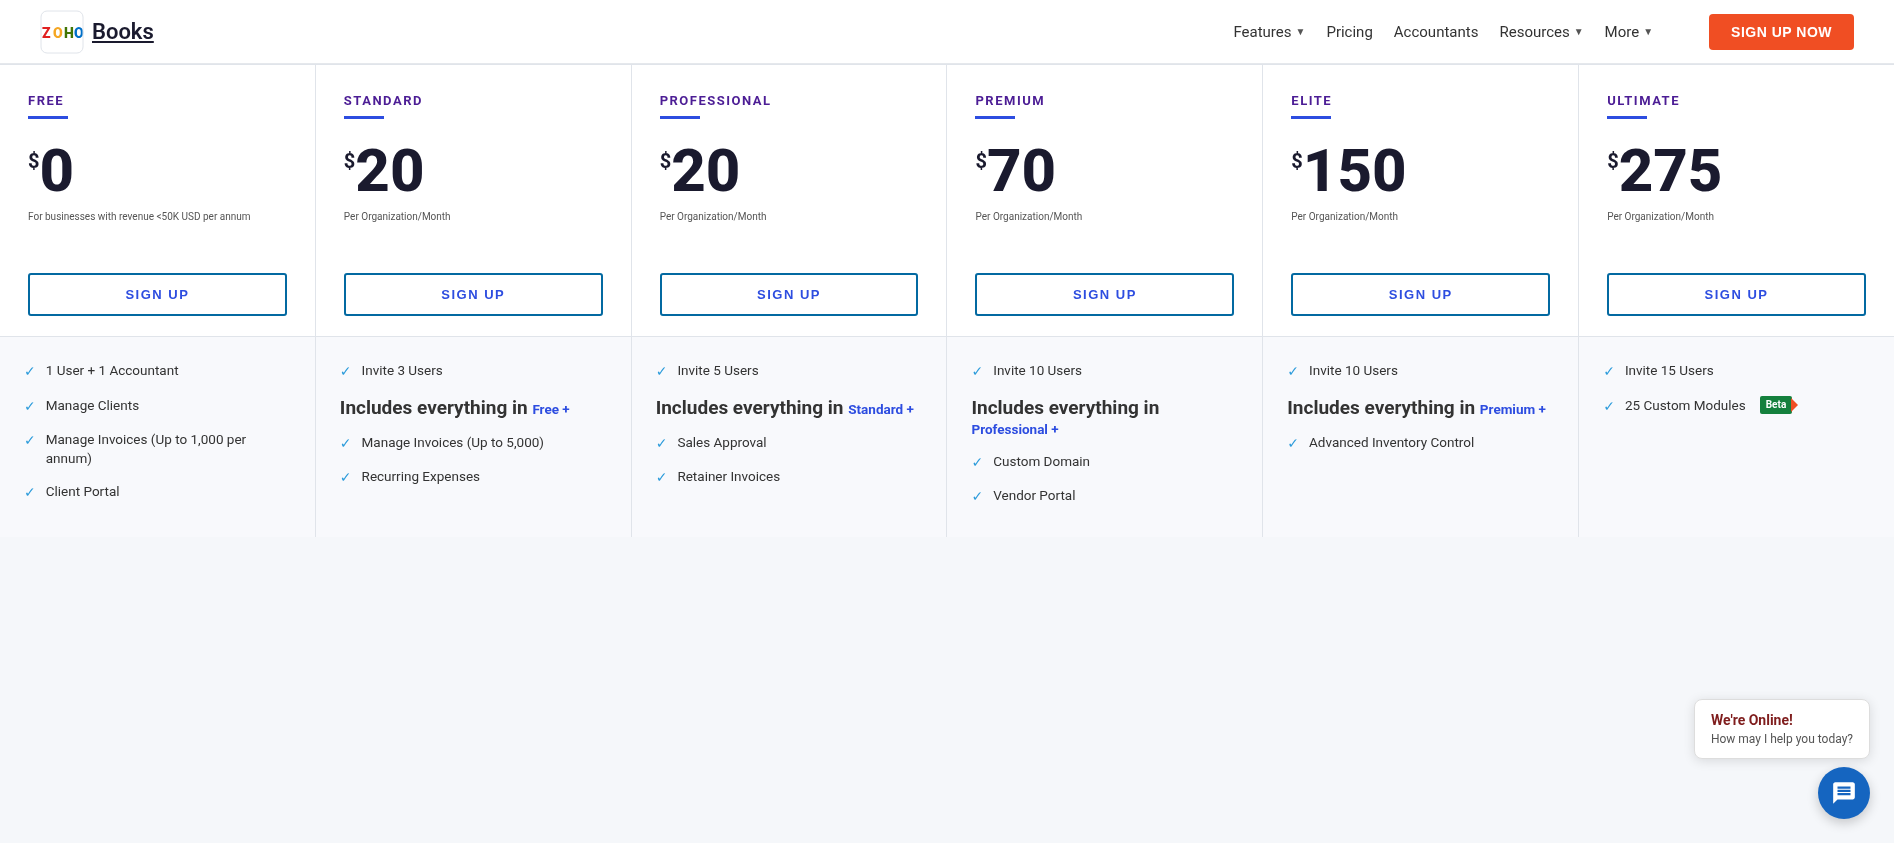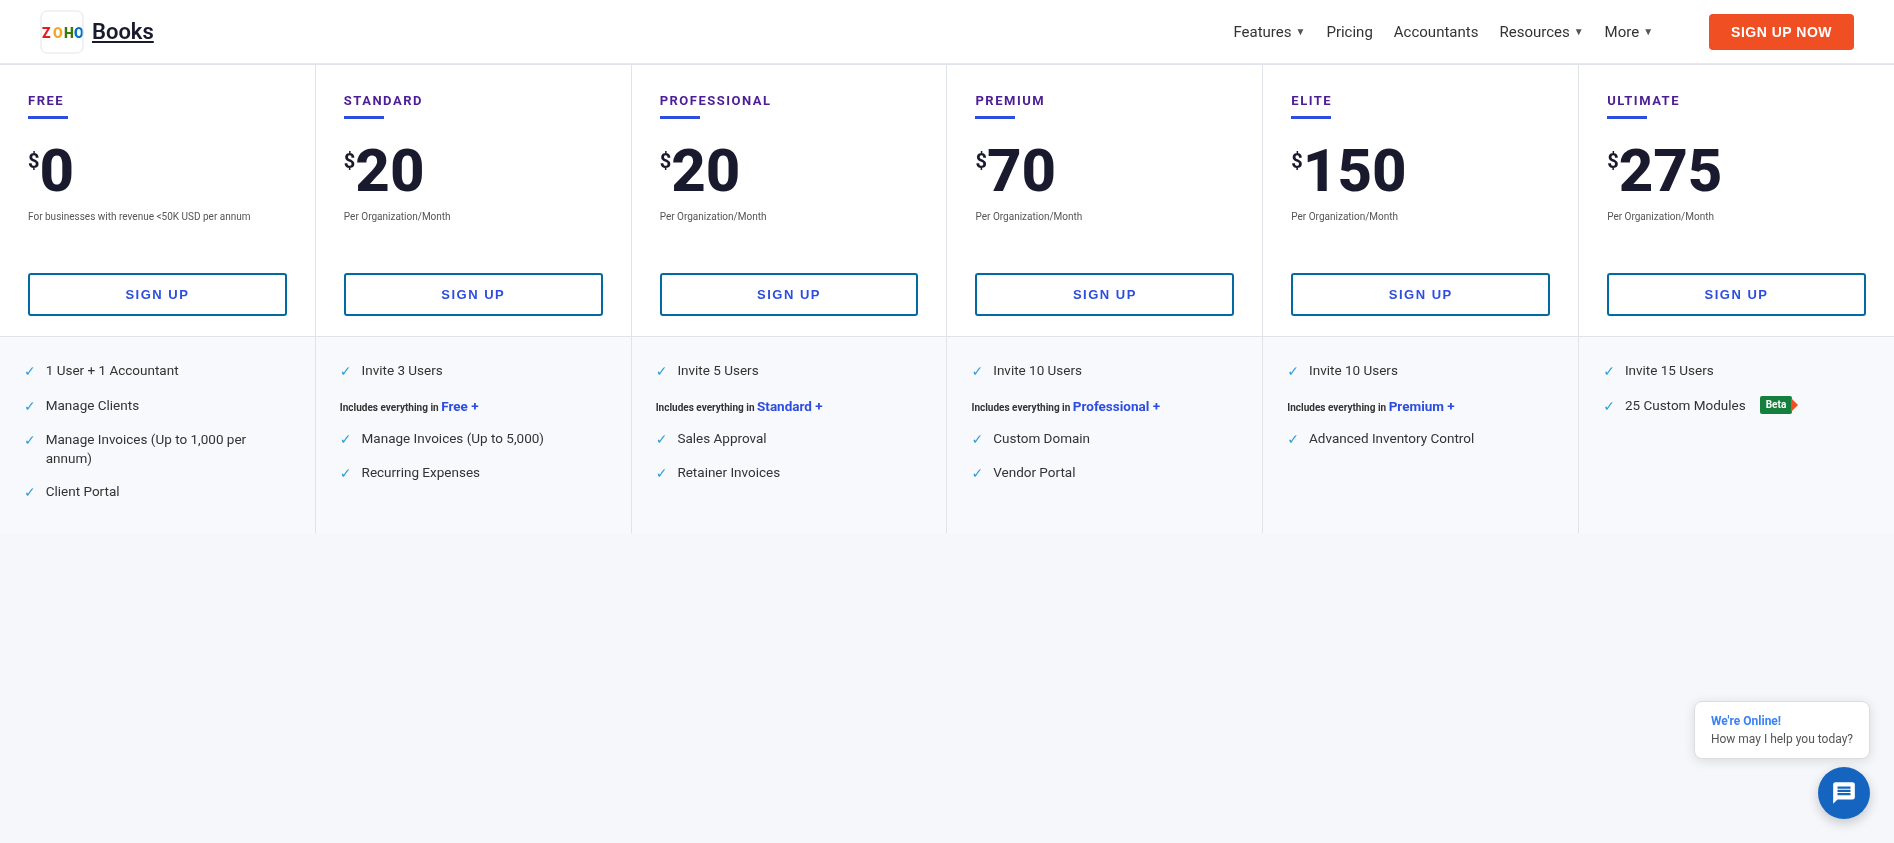--- a/index.html
+++ b/index.html
@@ -155,21 +155,21 @@
     .check-icon {
       color: #2d9cdb;
       font-size: 14px;
       flex-shrink: 0;
       margin-top: 1px;
     }
     .includes-block {
       margin-bottom: 14px;
     }
     .includes-text {
-      font-size: 10px;
+      font-size: 19px;
       font-weight: 700;
       color: #333;
     }
     .includes-link {
       color: #2d4de0;
       font-weight: 700;
       font-size: 13.5px;
       text-align: right;
     }
 
@@ -208,23 +208,23 @@
     }
     .chat-bubble {
       background: #fff;
       border: 1px solid #ddd;
       border-radius: 8px;
       padding: 12px 16px;
       box-shadow: 0 2px 12px rgba(0,0,0,0.12);
       max-width: 220px;
     }
     .chat-bubble-title {
-      font-size: 12px;
-      font-weight: 700;
-      color: #3b82f6;
+      font-size: 14px;
+      font-weight: 700;
+      color: #7f1d1d;
       margin-bottom: 4px;
     }
     .chat-bubble-sub {
       font-size: 12px;
       color: #555;
     }
     .chat-icon-btn {
       width: 52px;
       height: 52px;
       border-radius: 50%;

